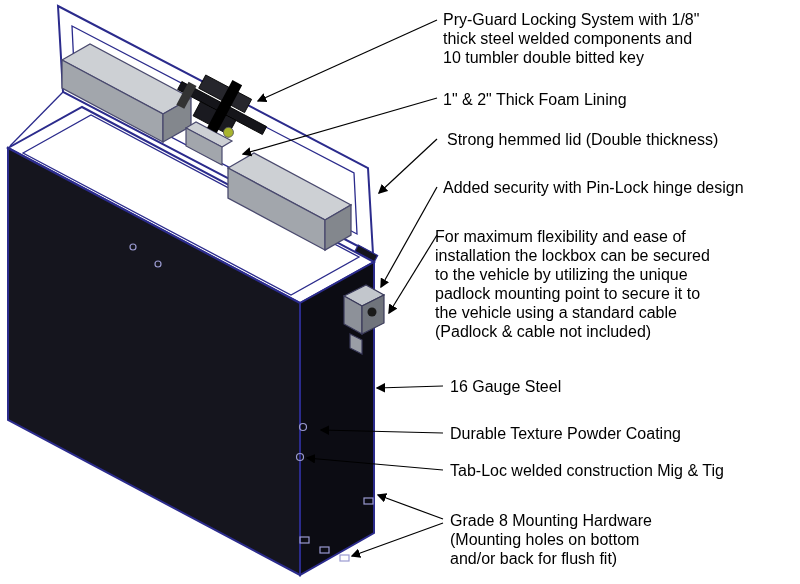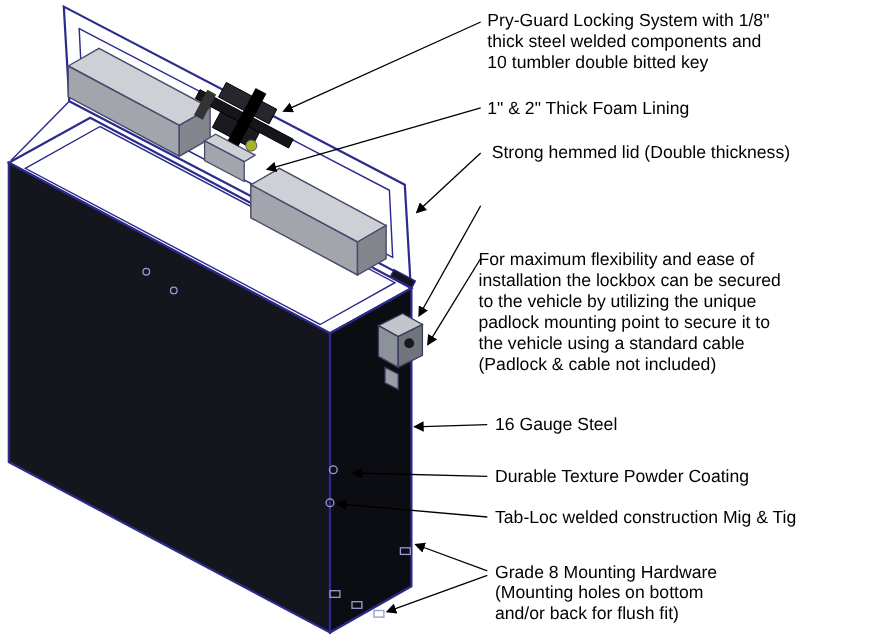--- a/index.html
+++ b/index.html
@@ -120,20 +120,21 @@
       <line x1="443" y1="519" x2="378" y2="495" marker-end="url(#arrow)"></line>
       <line x1="443" y1="523" x2="352" y2="556" marker-end="url(#arrow)"></line>
     </g>
   </svg>
 
   <div class="callout c1">Pry-Guard Locking System with 1/8"
 thick steel welded components and
 10 tumbler double bitted key</div>
   <div class="callout c2">1" &amp; 2" Thick Foam Lining</div>
   <div class="callout c3">Strong hemmed lid (Double thickness)</div>
+  <div class="callout c4">Added security with Pin-Lock hinge design</div>
   <div class="callout c5">For maximum flexibility and ease of
 installation the lockbox can be secured
 to the vehicle by utilizing the unique
 padlock mounting point to secure it to
 the vehicle using a standard cable
 (Padlock &amp; cable not included)</div>
   <div class="callout c6">16 Gauge Steel</div>
   <div class="callout c7">Durable Texture Powder Coating</div>
   <div class="callout c8">Tab-Loc welded construction Mig &amp; Tig</div>
   <div class="callout c9">Grade 8 Mounting Hardware

